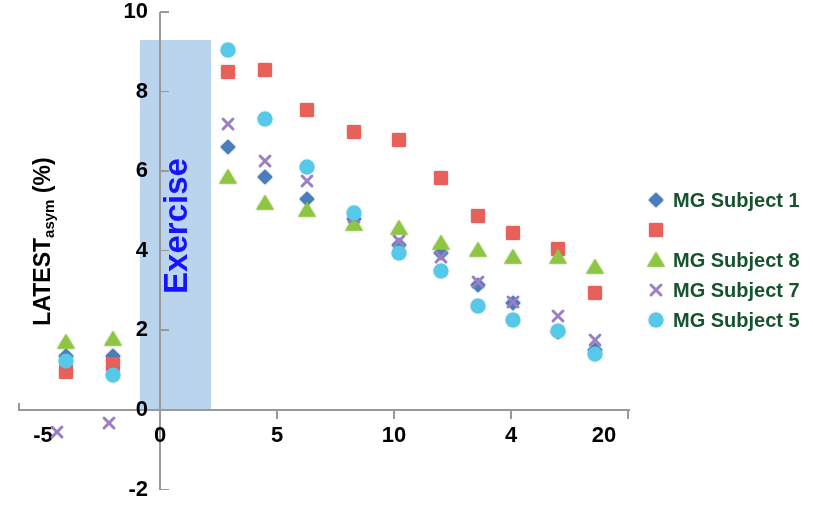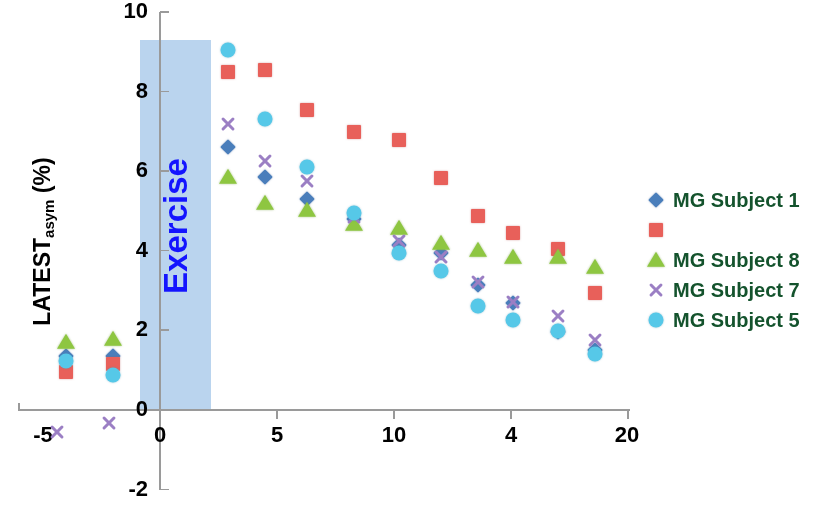--- a/index.html
+++ b/index.html
@@ -160,21 +160,21 @@
         <div class="ytick-label" style="left: 80px; top: 0px; width: 68px;">10</div>
         <div class="tick" style="left: 159px; top: 410px; width: 1.5px; height: 9px;"></div>
         <div class="xtick-label" style="left: 120px; top: 424px; width: 80px;">0</div>
         <div class="tick" style="left: 276px; top: 410px; width: 1.5px; height: 9px;"></div>
         <div class="xtick-label" style="left: 237px; top: 424px; width: 80px;">5</div>
         <div class="tick" style="left: 393px; top: 410px; width: 1.5px; height: 9px;"></div>
         <div class="xtick-label" style="left: 354px; top: 424px; width: 80px;">10</div>
         <div class="tick" style="left: 510px; top: 410px; width: 1.5px; height: 9px;"></div>
         <div class="xtick-label" style="left: 471px; top: 424px; width: 80px;">4</div>
         <div class="tick" style="left: 627px; top: 410px; width: 1.5px; height: 9px;"></div>
-        <div class="xtick-label" style="left: 587px; top: 424px; width: 80px;">20</div>
+        <div class="xtick-label" style="left: 564px; top: 424px; width: 80px;">20</div>
         <div class="xtick-label" style="left: 3px; top: 424px; width: 80px;">-5</div>
         <div class="tick" style="left: 18px; top: 403px; width: 1.5px; height: 8px;"></div>
       </div>
     <div id="points-layer">
         <div class="pt m-diamond" style="left: 66.4px; top: 356.27px;"></div>
         <div class="pt m-diamond" style="left: 113.2px; top: 356.27px;"></div>
         <div class="pt m-diamond" style="left: 227.86px; top: 147.32px;"></div>
         <div class="pt m-diamond" style="left: 265.3px; top: 177.17px;"></div>
         <div class="pt m-diamond" style="left: 307.42px; top: 199.06px;"></div>
         <div class="pt m-diamond" style="left: 354.22px; top: 218.96px;"></div>

